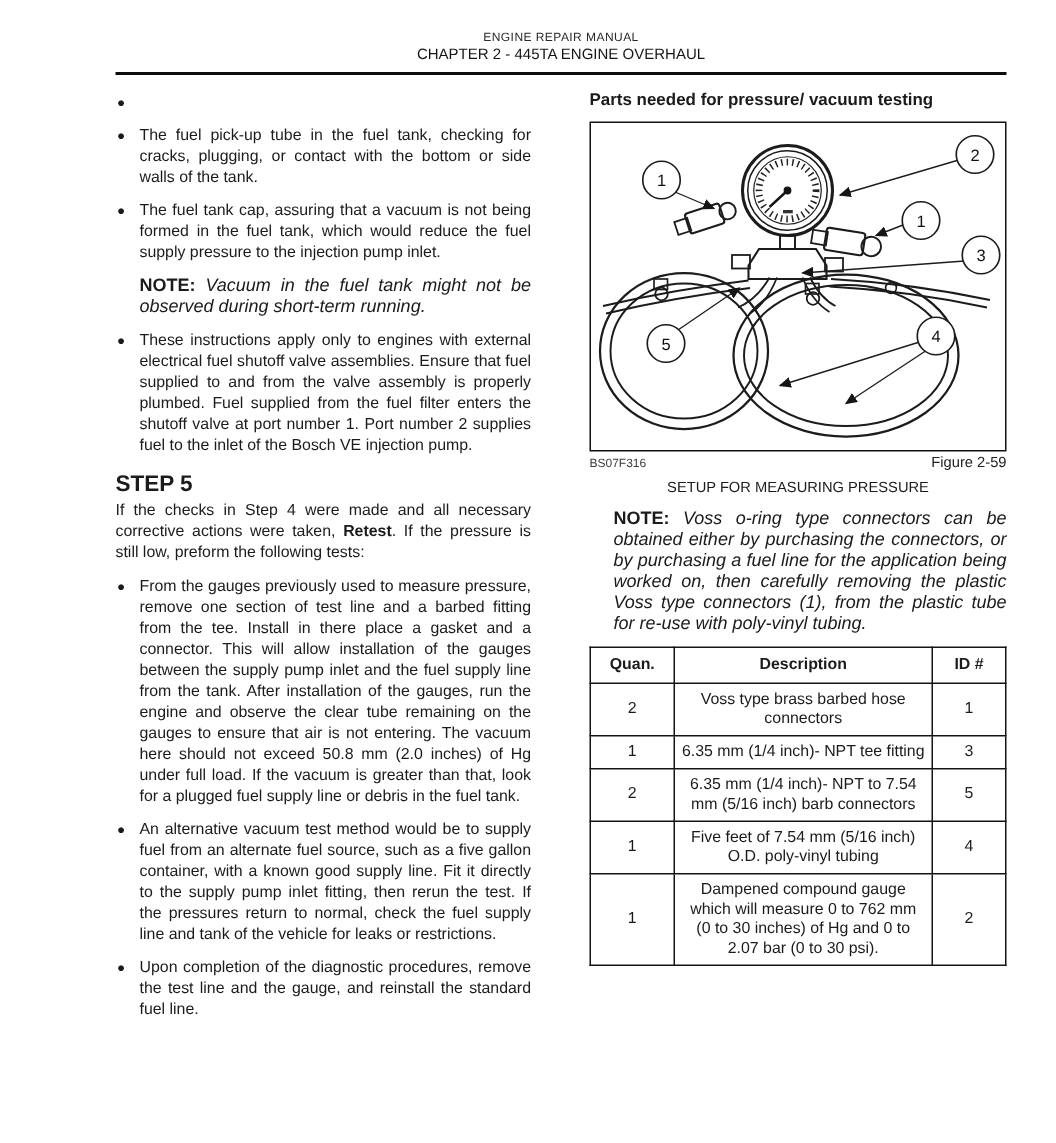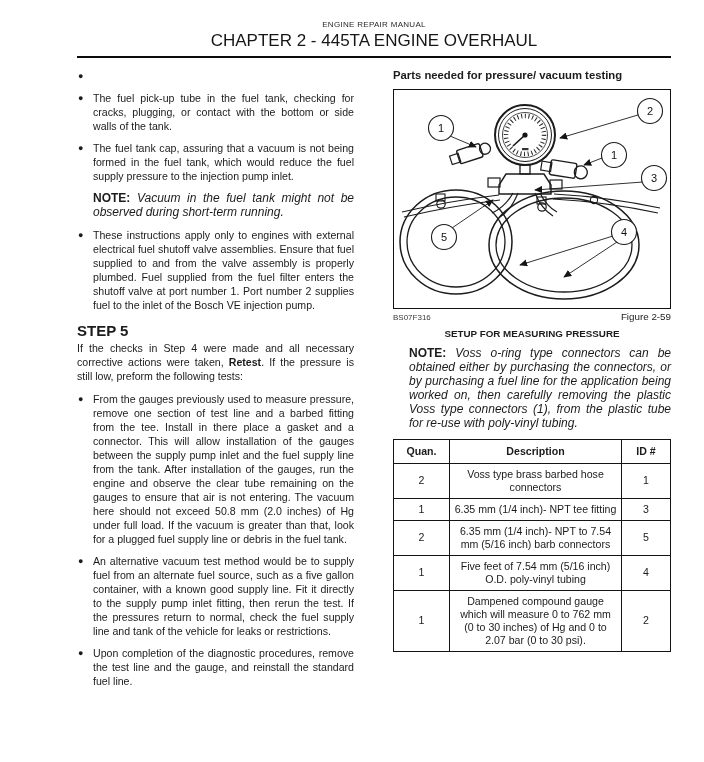--- a/index.html
+++ b/index.html
@@ -4,42 +4,42 @@
 <style>
   html,body{margin:0;padding:0;background:#ffffff;}
   .page{
     position:relative;width:704px;height:762px;background:#ffffff;overflow:hidden;
     font-family:"Liberation Sans", sans-serif;color:#1b1b1b;
     -webkit-font-smoothing:antialiased;
   }
   .content{position:absolute;left:77px;top:20px;width:594px;}
   .header{text-align:center;line-height:1.15;}
   .hdr-small{font-size:8px;letter-spacing:.3px;color:#2a2a2a;}
-  .hdr-big{font-size:17px;margin-top:2px;color:#161616;text-align:center;}
+  .hdr-big{font-size:10px;margin-top:2px;color:#161616;text-align:center;}
   .rule{border:0;border-top:2px solid #0c0c0c;margin:5px 0 0 0;}
   .columns{display:flex;gap:39px;margin-top:11px;}
   .col-left{width:277px;}
   .col-right{width:278px;}
 
   p,.b-text{font-size:10.6px;line-height:14px;text-align:justify;margin:0;}
   .bullet-item{display:flex;margin:0 0 8px 0;}
   .blt{flex:none;width:15px;font-size:9px;line-height:14px;padding-left:1px;}
   .note{margin:1px 0 9px 16px;font-size:12px;line-height:14px;text-align:justify;}
   .note b{font-style:normal;font-weight:bold;}
   .note i{font-style:italic;}
   .step-title{font-size:15px;font-weight:bold;margin:10px 0 2px 0;}
   .step-intro{margin-bottom:9px;}
 
   .rc-heading{font-size:11.3px;font-weight:bold;margin:0 0 8px 0;}
   .fig-frame{border:1.5px solid #111;height:218px;position:relative;background:#fff;}
   .fig-frame svg{display:block;}
   .fig-subline{display:flex;justify-content:space-between;align-items:baseline;margin-top:2px;}
   .fig-photo-id{font-size:8px;color:#3a3a3a;}
   .fig-label{font-size:9.8px;color:#222;}
-  .fig-caption{text-align:center;font-size:9.8px;font-weight:bold;margin:6px 0 7px 0;}
+  .fig-caption{text-align:center;font-size:9.8px;font-weight:normal;margin:6px 0 7px 0;}
   .rc-intro{margin-bottom:9px;}
 
   table.parts{width:100%;border-collapse:collapse;margin-top:2px;}
   table.parts th,table.parts td{
     border:1.6px solid #141414;font-size:10.6px;line-height:13px;
     padding:4px 4px;text-align:center;vertical-align:middle;color:#1b1b1b;
   }
   table.parts th{font-weight:bold;padding:5px 3px;}
   .col-quan{width:49px;}
   .col-id{width:42px;}

